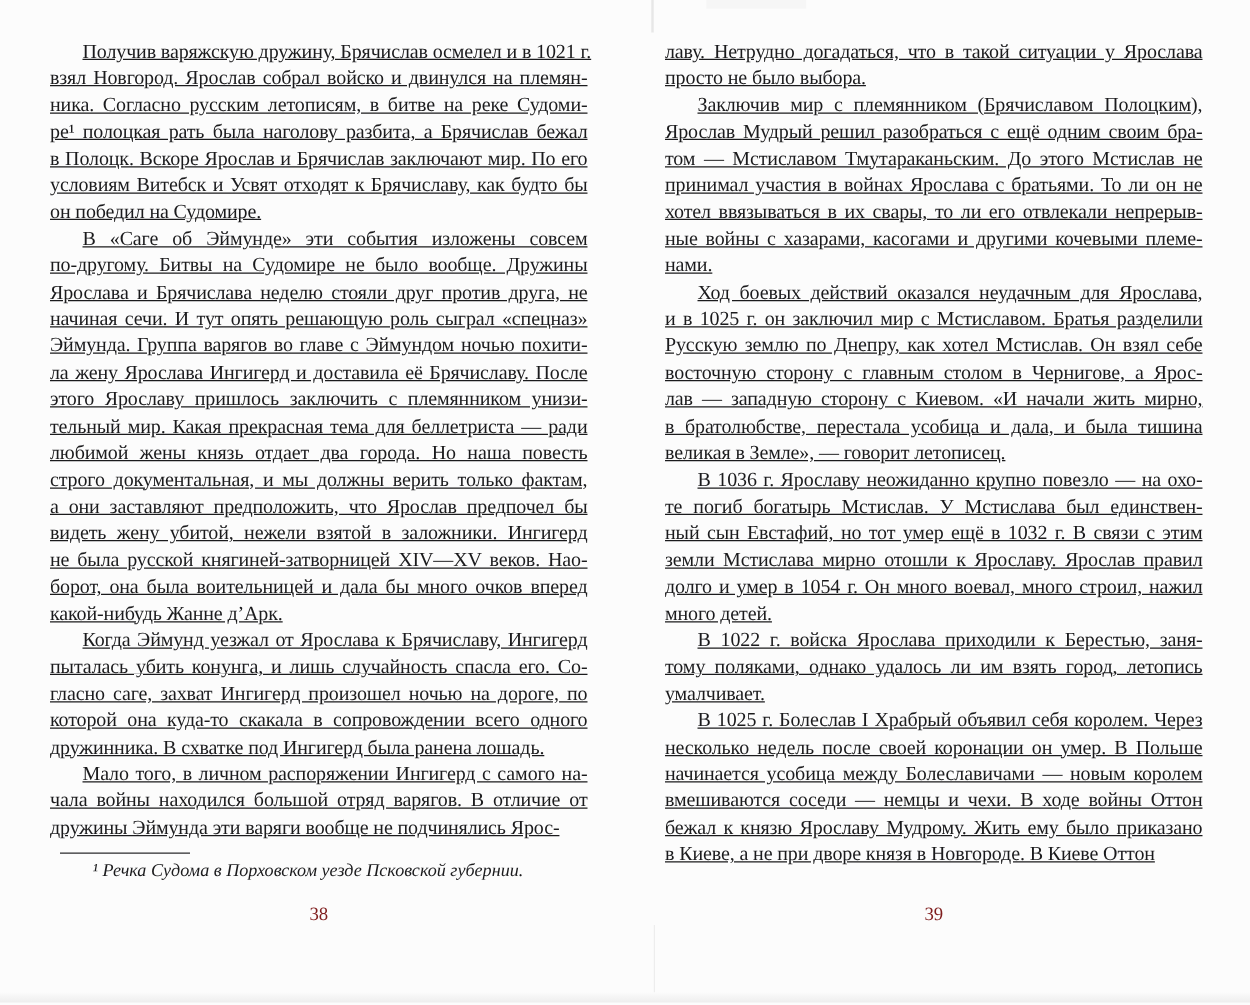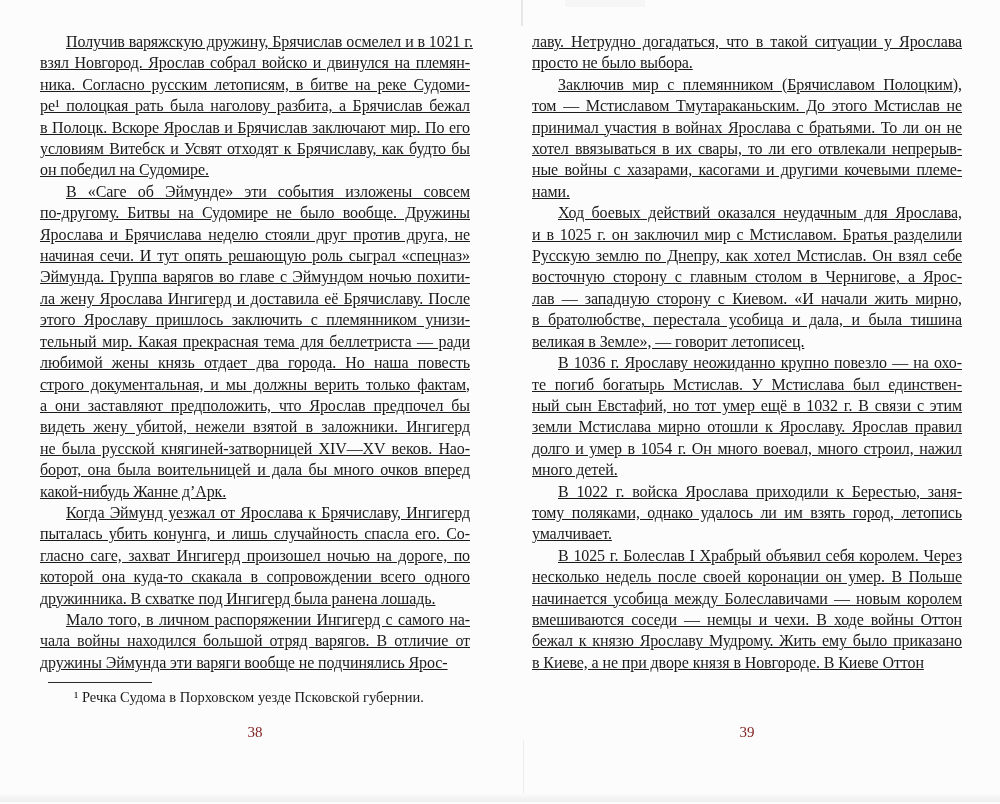--- a/index.html
+++ b/index.html
@@ -41,21 +41,21 @@
     width: 430px;
     font-size: 14.5px;
     line-height: 19px;
   }
   .footnote-rule {
     width: 104px;
     height: 0;
     border-top: 1.7px solid #2a2a2c;
     margin: 0 0 5px 8px;
   }
-  .footnote-line { text-indent: 34px; }
+  .footnote-line { text-indent: 34px; font-style: italic; }
   .page-num {
     position: absolute;
     top: 724px;
     width: 430px;
     text-align: center;
     font-size: 15px;
     color: #7f1d1d;
   }
   .left-num  { left: 40px; }
   .right-num { left: 532px; }
@@ -129,20 +129,21 @@
     </div>
   </div>
 
 <div class="page-text right-text" id="right-page">
     <div class="para">
       <div class="tline">лаву. Нетрудно догадаться, что в такой ситуации у Ярослава</div>
       <div class="tline last">просто не было выбора.</div>
     </div>
     <div class="para">
       <div class="tline ind">Заключив мир с племянником (Брячиславом Полоцким),</div>
+      <div class="tline">Ярослав Мудрый решил разобраться с ещё одним своим бра-</div>
       <div class="tline">том — Мстиславом Тмутараканьским. До этого Мстислав не</div>
       <div class="tline">принимал участия в войнах Ярослава с братьями. То ли он не</div>
       <div class="tline">хотел ввязываться в их свары, то ли его отвлекали непрерыв-</div>
       <div class="tline">ные войны с хазарами, касогами и другими кочевыми племе-</div>
       <div class="tline last">нами.</div>
     </div>
     <div class="para">
       <div class="tline ind">Ход боевых действий оказался неудачным для Ярослава,</div>
       <div class="tline">и в 1025 г. он заключил мир с Мстиславом. Братья разделили</div>
       <div class="tline">Русскую землю по Днепру, как хотел Мстислав. Он взял себе</div>

